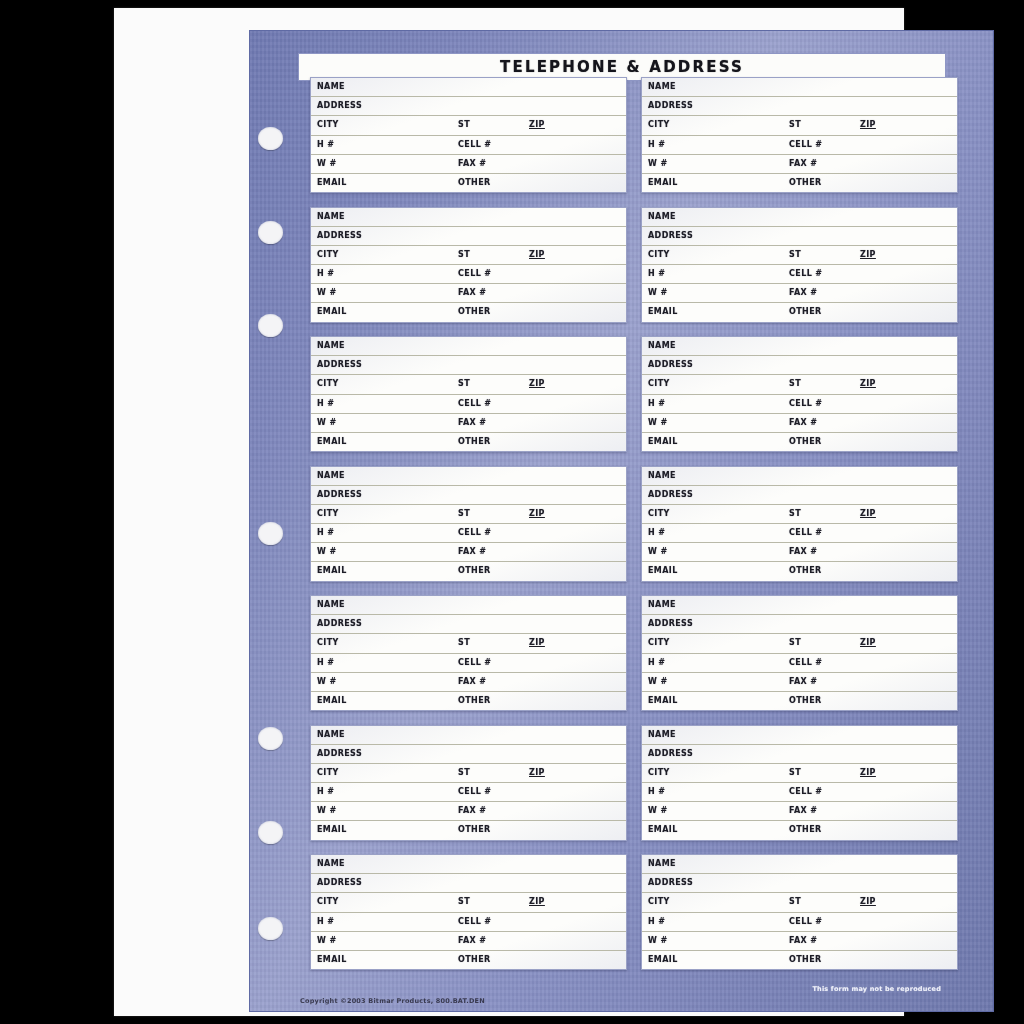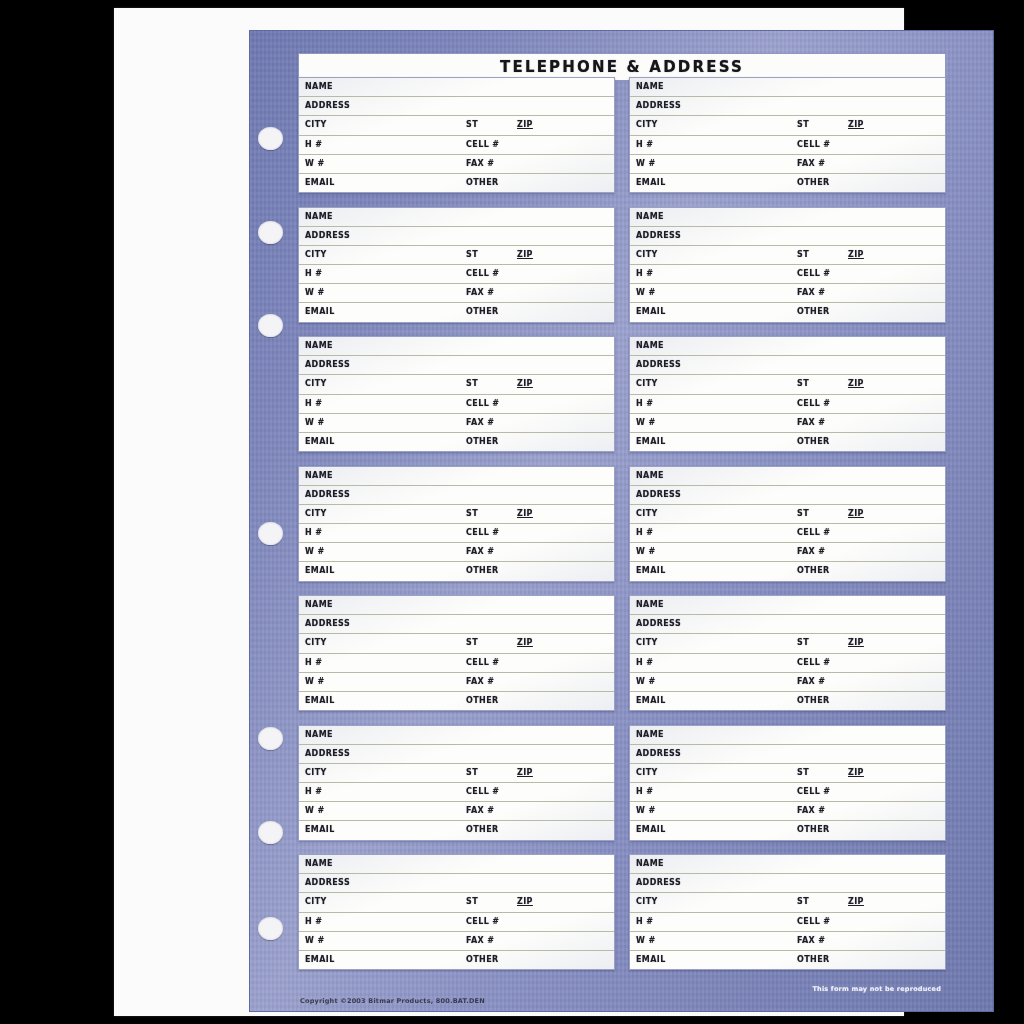--- a/index.html
+++ b/index.html
@@ -28,42 +28,42 @@
   
   #titlebar{position:absolute;left:48px;top:10px;width:648px;height:28px;
             background:#fcfcfa;border:1px solid #8e96c4;box-sizing:border-box;
             display:flex;align-items:center;justify-content:center;margin-top:12px;}
   #titlebar .t{font-family:"DejaVu Sans",sans-serif;font-weight:bold;font-size:15px;
                letter-spacing:2.2px;color:#15151c;
                text-shadow:0 0 1px rgba(0,0,0,.6);}
 
   
   #grid{position:absolute;left:48px;top:46px;width:648px;height:905px;}
-  .col{position:absolute;top:0;width:317px;height:905px;}
+  .col{position:absolute;top:0;width:317px;height:905px;margin-left:12px;}
   .col.left{left:0;}
   .col.right{left:331px;}
 
   .card{position:absolute;left:0;width:317px;height:116px;
         background:#fdfdfb;border:1px solid #9aa1c6;box-sizing:border-box;
         box-shadow:0 1px 2px rgba(40,44,80,.35);}
   .card:before{content:"";position:absolute;inset:0;pointer-events:none;
         background:linear-gradient(160deg,rgba(205,208,225,.35) 0%,
                    rgba(255,255,255,0) 35%,rgba(255,255,255,0) 70%,
                    rgba(200,204,222,.30) 100%);}
 
   .row{position:relative;height:19.2px;border-bottom:1px solid #b9b9a8;
        box-sizing:border-box;}
   .row:last-child{border-bottom:none;}
   .row.tall{height:20px;text-decoration:underline;}
 
   .lbl{position:absolute;top:4px;font-family:"DejaVu Sans",sans-serif;
        font-weight:bold;font-size:8px;letter-spacing:.4px;color:#1d1d26;
        text-shadow:0 0 1px rgba(60,60,80,.55);white-space:nowrap;}
   .lbl.l1{left:6px;}
-  .lbl.m1{left:167px;}
+  .lbl.m1{left:147px;}
   .lbl.m2{left:218px;text-decoration:underline;}
 
   
   #foot-left{position:absolute;left:50px;bottom:6px;font-size:6.5px;
      font-family:"DejaVu Sans",sans-serif;font-weight:bold;color:#2b2b3c;
      letter-spacing:.2px;opacity:.85;white-space:nowrap;}
   #foot-right{position:absolute;right:52px;bottom:18px;font-size:6.5px;
      font-family:"DejaVu Sans",sans-serif;font-weight:bold;color:#eef0fa;
      letter-spacing:.2px;text-shadow:0 0 1px rgba(255,255,255,.5);white-space:nowrap;}
 </style>

